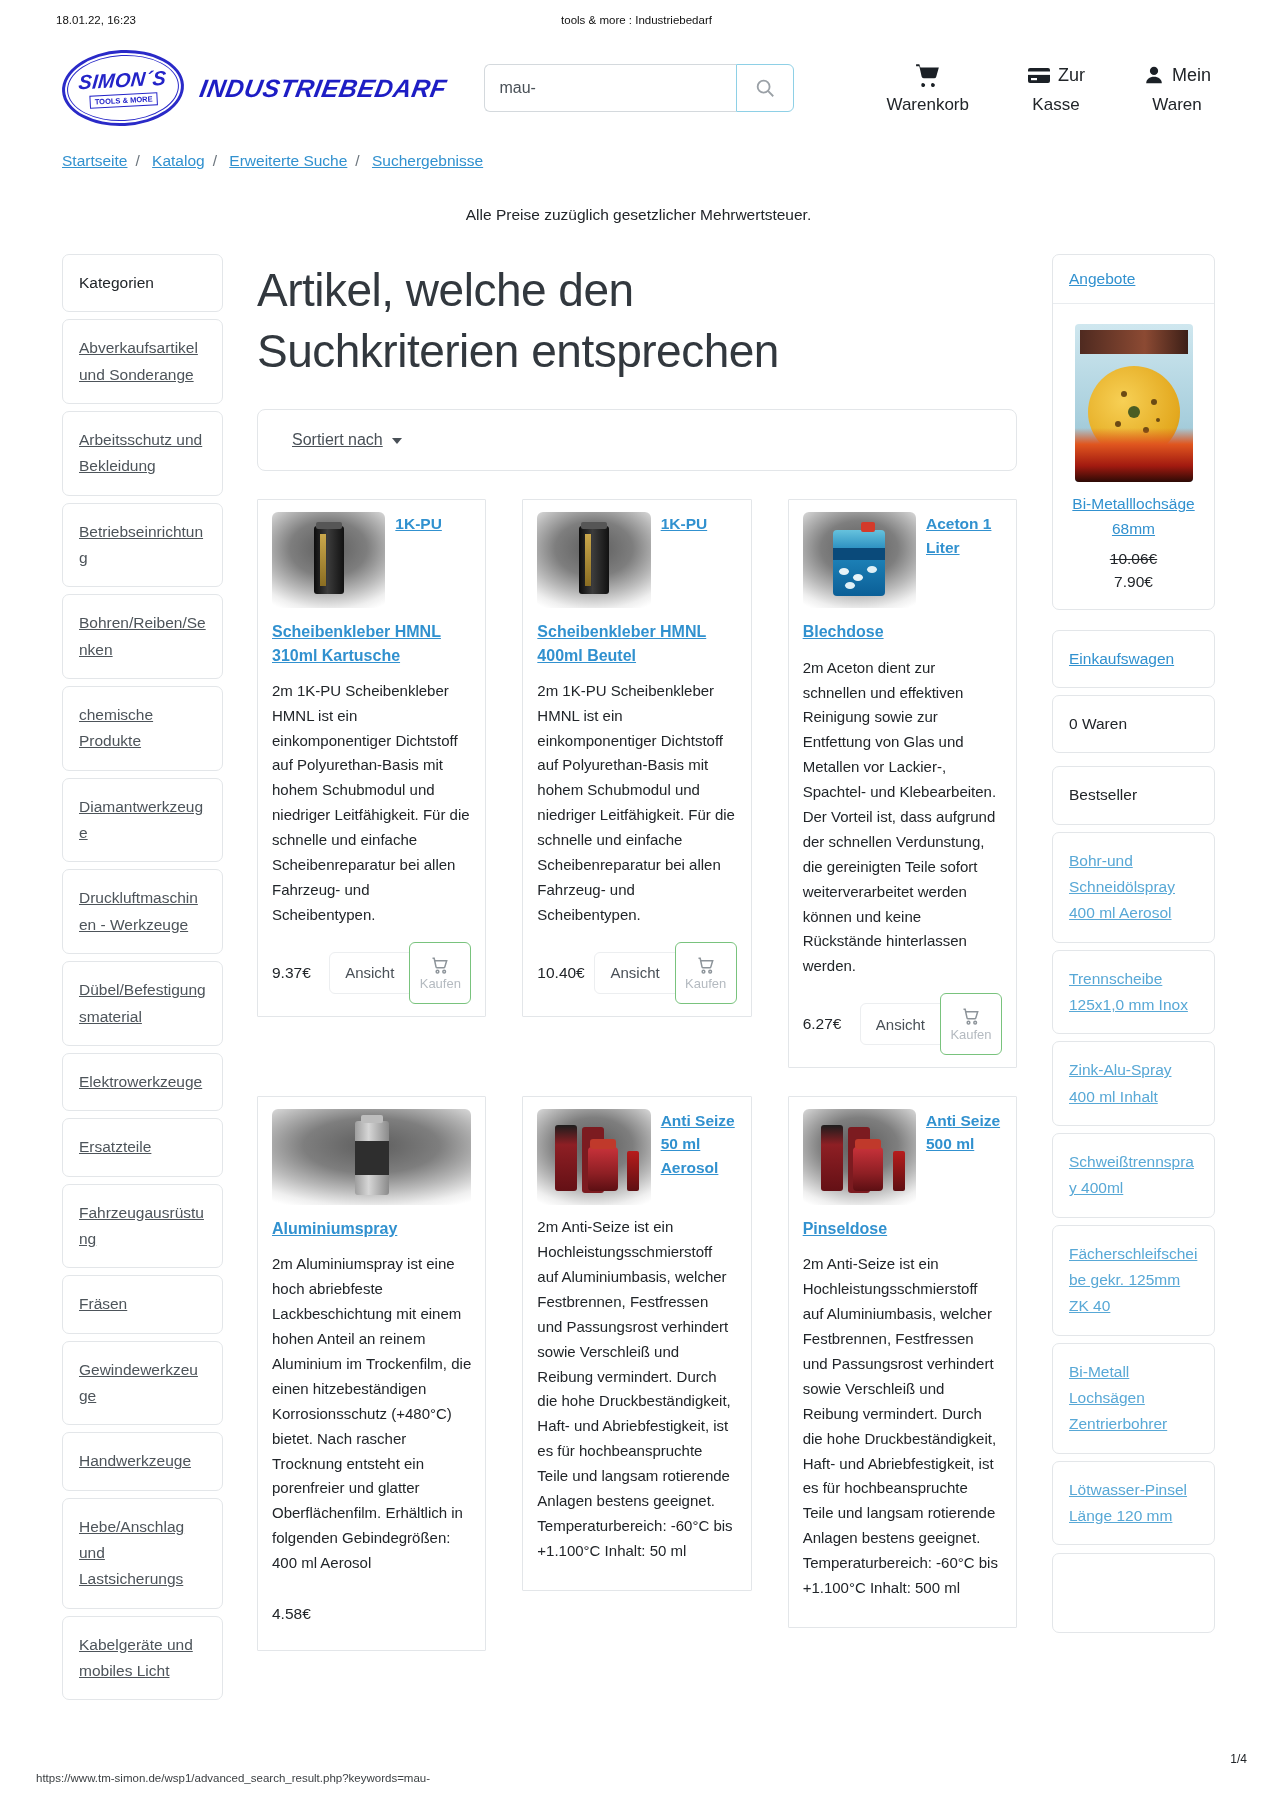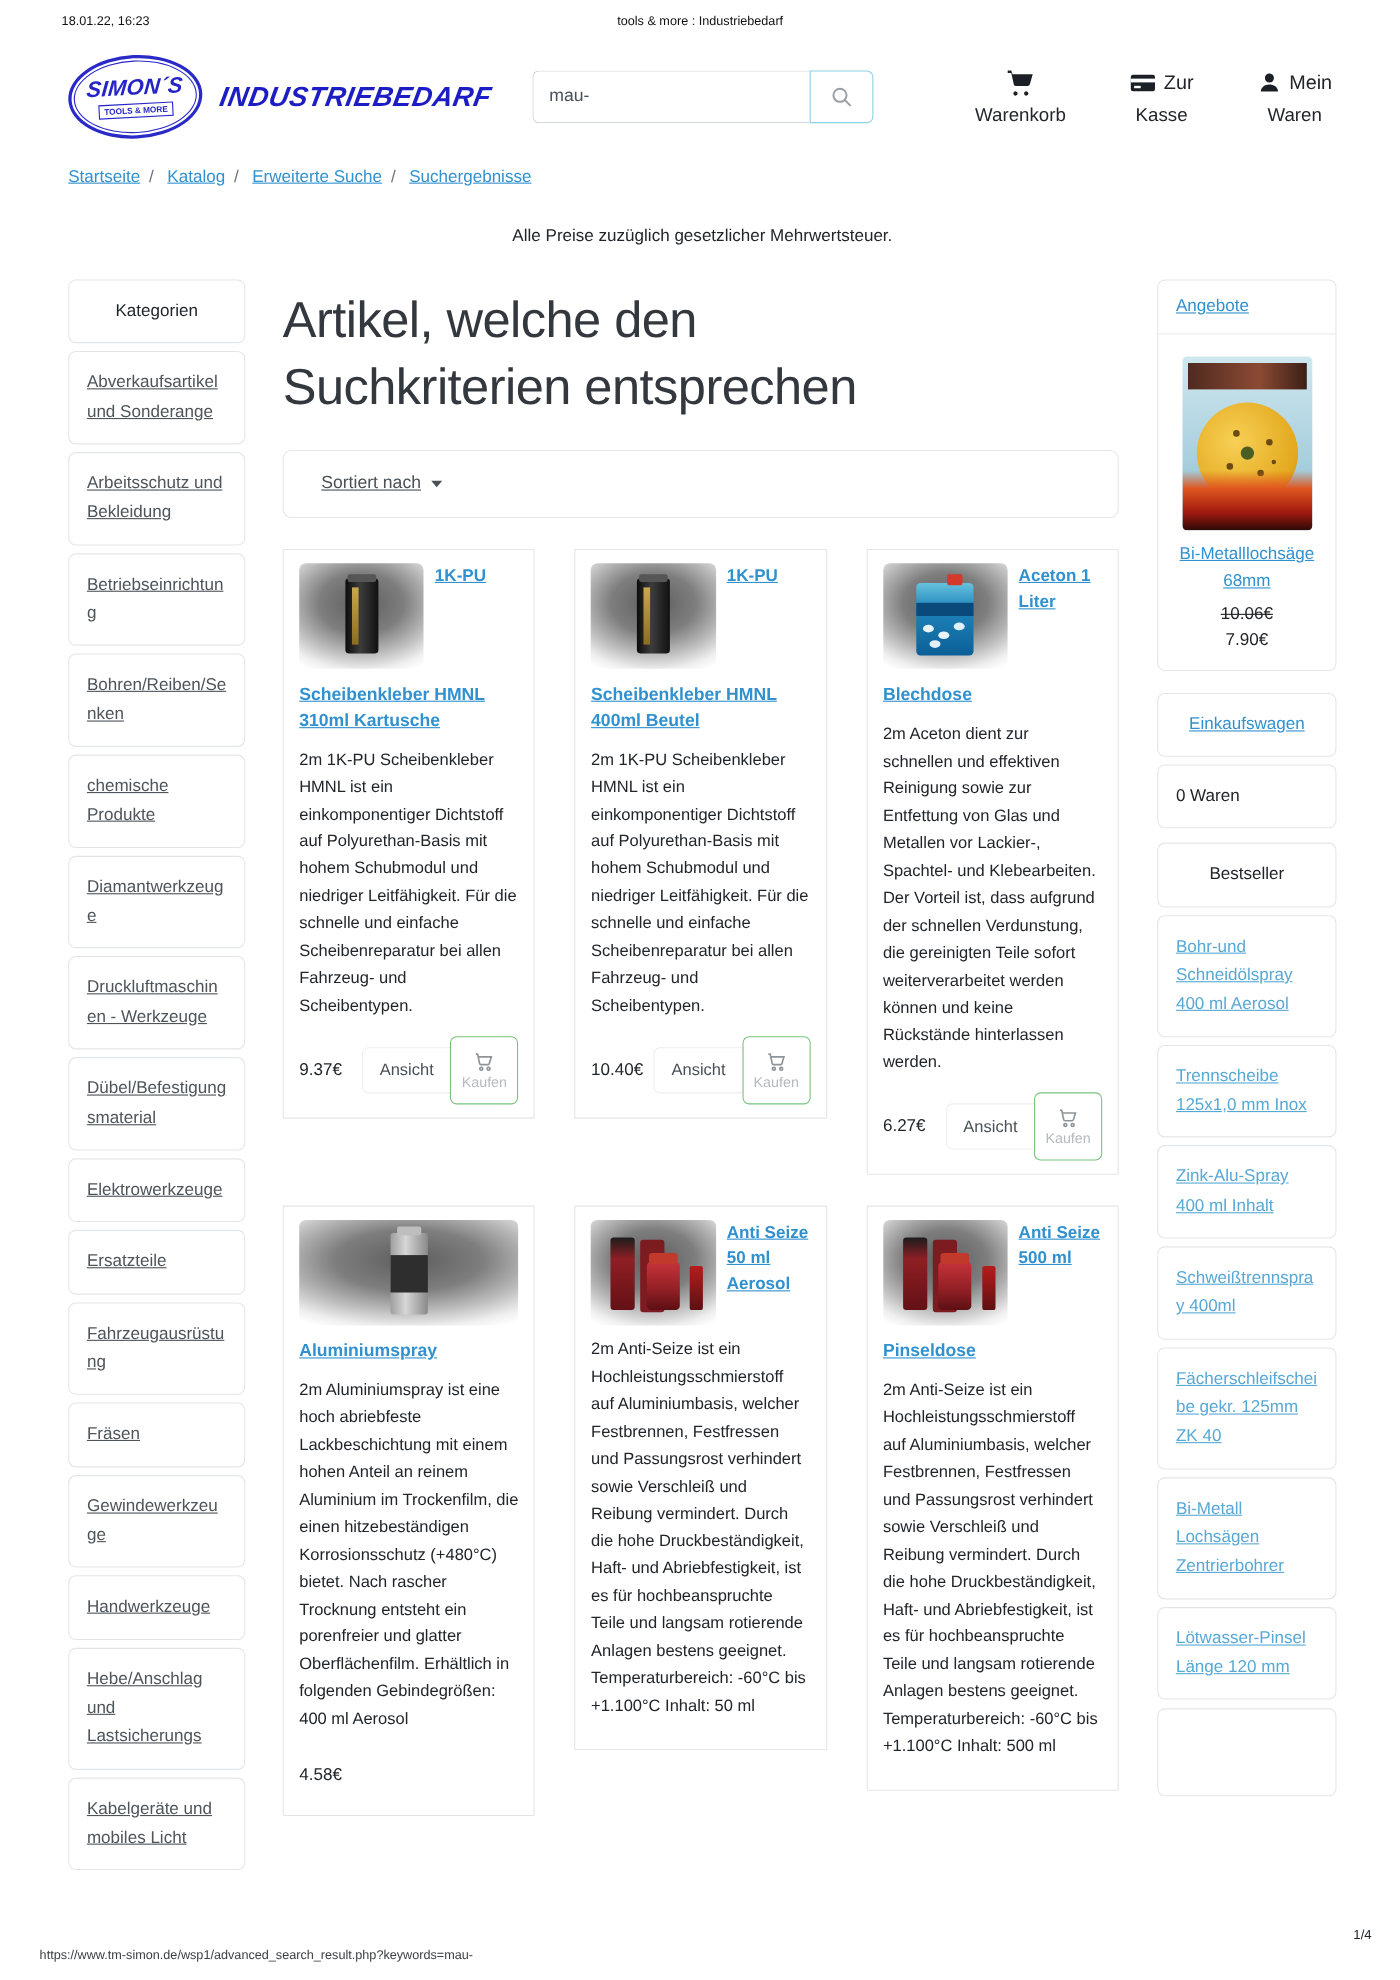--- a/index.html
+++ b/index.html
@@ -51,21 +51,21 @@
 
   
   .columns { display:flex; align-items:flex-start; margin-top:30px; }
   .col-left  { flex:0 0 161px; width:161px; margin-right:34px; }
   .col-main  { flex:1; min-width:0; margin-right:35px; }
   .col-right { flex:0 0 163px; width:163px; }
 
   
   .cell { border:1px solid #e3e6e9; border-radius:7px; background:#fff; padding:15px 16px; margin-bottom:7px;
           font-size:15.5px; line-height:1.7; overflow-wrap:break-word; }
-  .head-cell { color:#212529;text-align:center; }
+  .head-cell { color:#212529; }
   .cat-link { color:#4d545a; text-decoration:underline; }
   .bs-link  { color:#58a8d6; text-decoration:underline; }
   .blue-link { color:#3191cf; text-decoration:underline; }
   .cart-total { text-align:right; }
   .partial { height:80px; margin-top:8px; }
 
   
   .box { border:1px solid #e3e6e9; border-radius:7px; background:#fff; margin-bottom:20px; }
   .box-head { padding:15px 16px; border-bottom:1px solid #e9ecef; font-size:15.5px; }
   .offers-body { padding:8px 10px 18px; text-align:center; }

